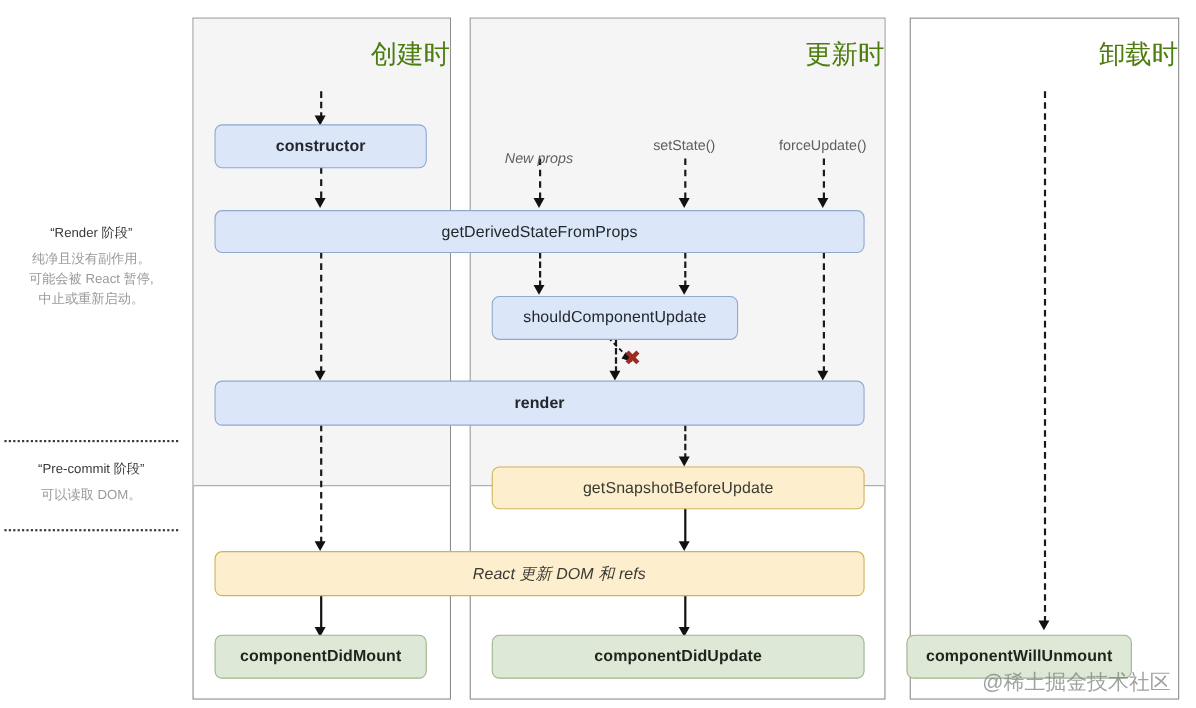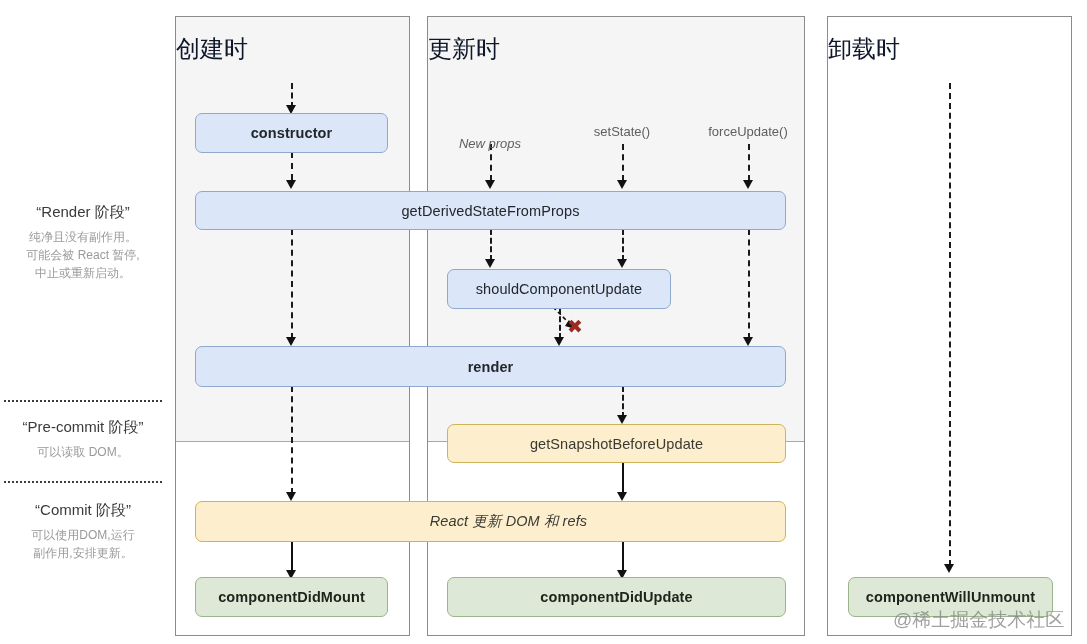--- a/index.html
+++ b/index.html
@@ -23,21 +23,21 @@
     position: absolute;
     left: 0; top: 0;
     width: 166px; height: 644px;
   }
   .phase-block {
     position: absolute;
     left: 0; width: 166px;
     text-align: center;
   }
   .phase-title {
-    font-size: 15px;
+    font-size: 12px;
     color: #3a3a3a;
     white-space: nowrap;
     margin-bottom: 6px;
   }
   .phase-desc {
     font-size: 12px;
     color: #9a9a9a;
     line-height: 18px;
   }
   .phase-sep {
@@ -55,23 +55,23 @@
   }
   .panel-top {
     position: absolute;
     left: 0; top: 0; right: 0;
     background: #f5f5f5;
     border-bottom: 1px solid #a8a8a8;
   }
   .panel-head {
     position: absolute;
     left: 0; right: 0; top: 16px;
-    text-align: left;
+    text-align: right;
     font-size: 24px;
-    color: #0f172a;
+    color: #4d7c0f;
   }
 
   
   .node {
     position: absolute;
     border-radius: 7px;
     display: flex;
     align-items: center;
     justify-content: center;
     font-size: 14.5px;
@@ -155,27 +155,20 @@
 
     <div class="phase-block" style="top:418px;">
       <div class="phase-title">“Pre-commit 阶段”</div>
       <div class="phase-desc">
         <div>可以读取 DOM。</div>
       </div>
     </div>
 
     <div class="phase-sep" style="top:481px;"></div>
 
-    <div class="phase-block" style="top:501px;">
-      <div class="phase-title">“Commit 阶段”</div>
-      <div class="phase-desc">
-        <div>可以使用DOM,运行</div>
-        <div>副作用,安排更新。</div>
-      </div>
-    </div>
   </div>
 
   <div class="panel" style="left:175px; top:16px; width:235px; height:620px;">
     <div class="panel-top" style="height:425px;"></div>
     <div class="panel-head">创建时</div>
   </div>
 
   <div class="panel" style="left:427px; top:16px; width:378px; height:620px;">
     <div class="panel-top" style="height:425px;"></div>
     <div class="panel-head">更新时</div>
@@ -252,17 +245,17 @@
   <div class="node blue" style="left:447px; top:269px; width:224px; height:40px;">shouldComponentUpdate</div>
 
   <div class="node amber" style="left:447px; top:424px; width:339px; height:39px;">getSnapshotBeforeUpdate</div>
 
   <div class="node amber ital" style="left:195px; top:501px; width:591px; height:41px;padding-left:36px;">React 更新 DOM 和 refs</div>
 
   <div class="node green bold" style="left:195px; top:577px; width:193px; height:40px;">componentDidMount</div>
 
   <div class="node green bold" style="left:447px; top:577px; width:339px; height:40px;">componentDidUpdate</div>
 
-  <div class="node green bold" style="left:848px; top:577px; width:205px; height:40px;">componentWillUnmount</div>
+  <div class="node green bold" style="left:824px; top:577px; width:205px; height:40px;">componentWillUnmount</div>
 
   <div class="watermark" style="left:893px; top:607px;">@稀土掘金技术社区</div>
 
 </div>
 
 </body></html>

